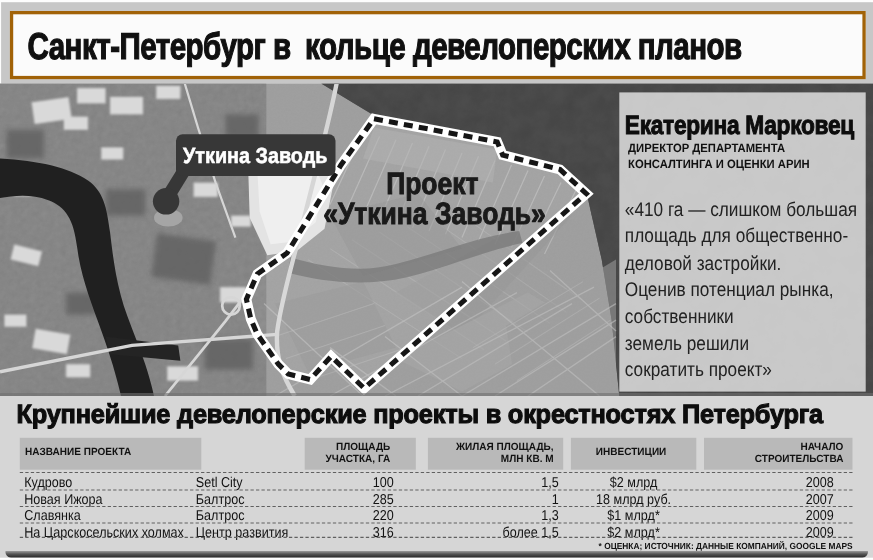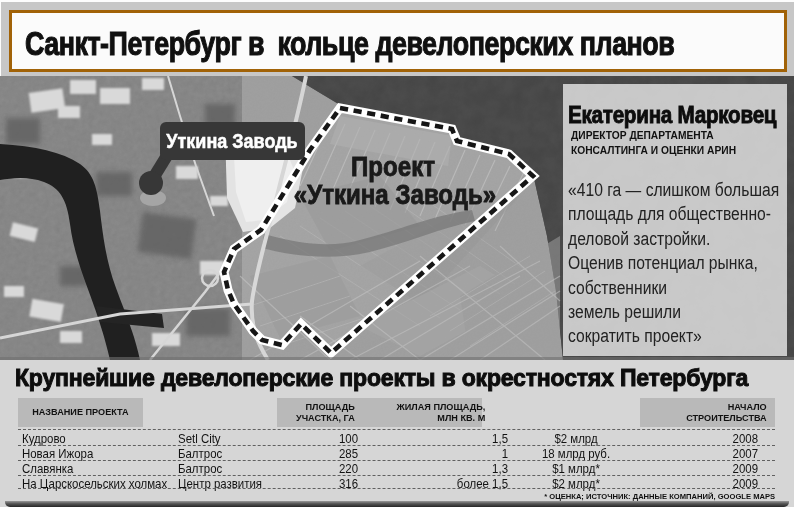--- a/index.html
+++ b/index.html
@@ -208,28 +208,31 @@
   <div id="qbox">
     <div id="qname">Екатерина Марковец</div>
     <div id="qtitle">ДИРЕКТОР ДЕПАРТАМЕНТА<br>КОНСАЛТИНГА И ОЦЕНКИ АРИН</div>
     <div id="quote">«410 га — слишком большая<br>площадь для общественно-<br>деловой застройки.<br>Оценив потенциал рынка,<br>собственники<br>земель решили<br>сократить проект»</div>
   </div>
   </div>
 
   <div id="bot"></div>
   <div id="bt">Крупнейшие девелоперские проекты в окрестностях Петербурга</div>
 
-  <div class="hc" style="left:18px;width:125px;text-align:center;">
+  <div class="hc" style="left:18px;width:165px;">
       <div style="padding:9px 0 0 5px;">НАЗВАНИЕ ПРОЕКТА</div>
     </div>
   <div class="hc" style="left:277px;width:101px;">
       <div style="padding:4px 24px 0 0;text-align:right;width:81px;">ПЛОЩАДЬ<br>УЧАСТКА, ГА</div>
     </div>
-  <div class="hc" style="left:371px;width:111px;">
+  <div class="hc" style="left:389px;width:123px;">
       <div style="padding:4px 4px 0 0;text-align:right;width:119px;">ЖИЛАЯ ПЛОЩАДЬ,<br>МЛН КВ. М</div>
+    </div>
+  <div class="hc" style="left:519px;width:114px;">
+      <div style="padding:9px 0 0 0;text-align:center;width:114px;">ИНВЕСТИЦИИ</div>
     </div>
   <div class="hc" style="left:640px;width:135px;">
       <div style="padding:4px 3px 0 0;text-align:right;width:132px;">НАЧАЛО<br>СТРОИТЕЛЬСТВА</div>
     </div>
 
   <div class="row" style="top:431px;">
     <div class="cell l" style="left:22px;">Кудрово</div>
     <div class="cell l" style="left:178px;">Setl City</div>
     <div class="cell r" style="left:277px;width:81px;text-align:right;">100</div>
     <div class="cell r" style="left:389px;width:119px;text-align:right;">1,5</div>

